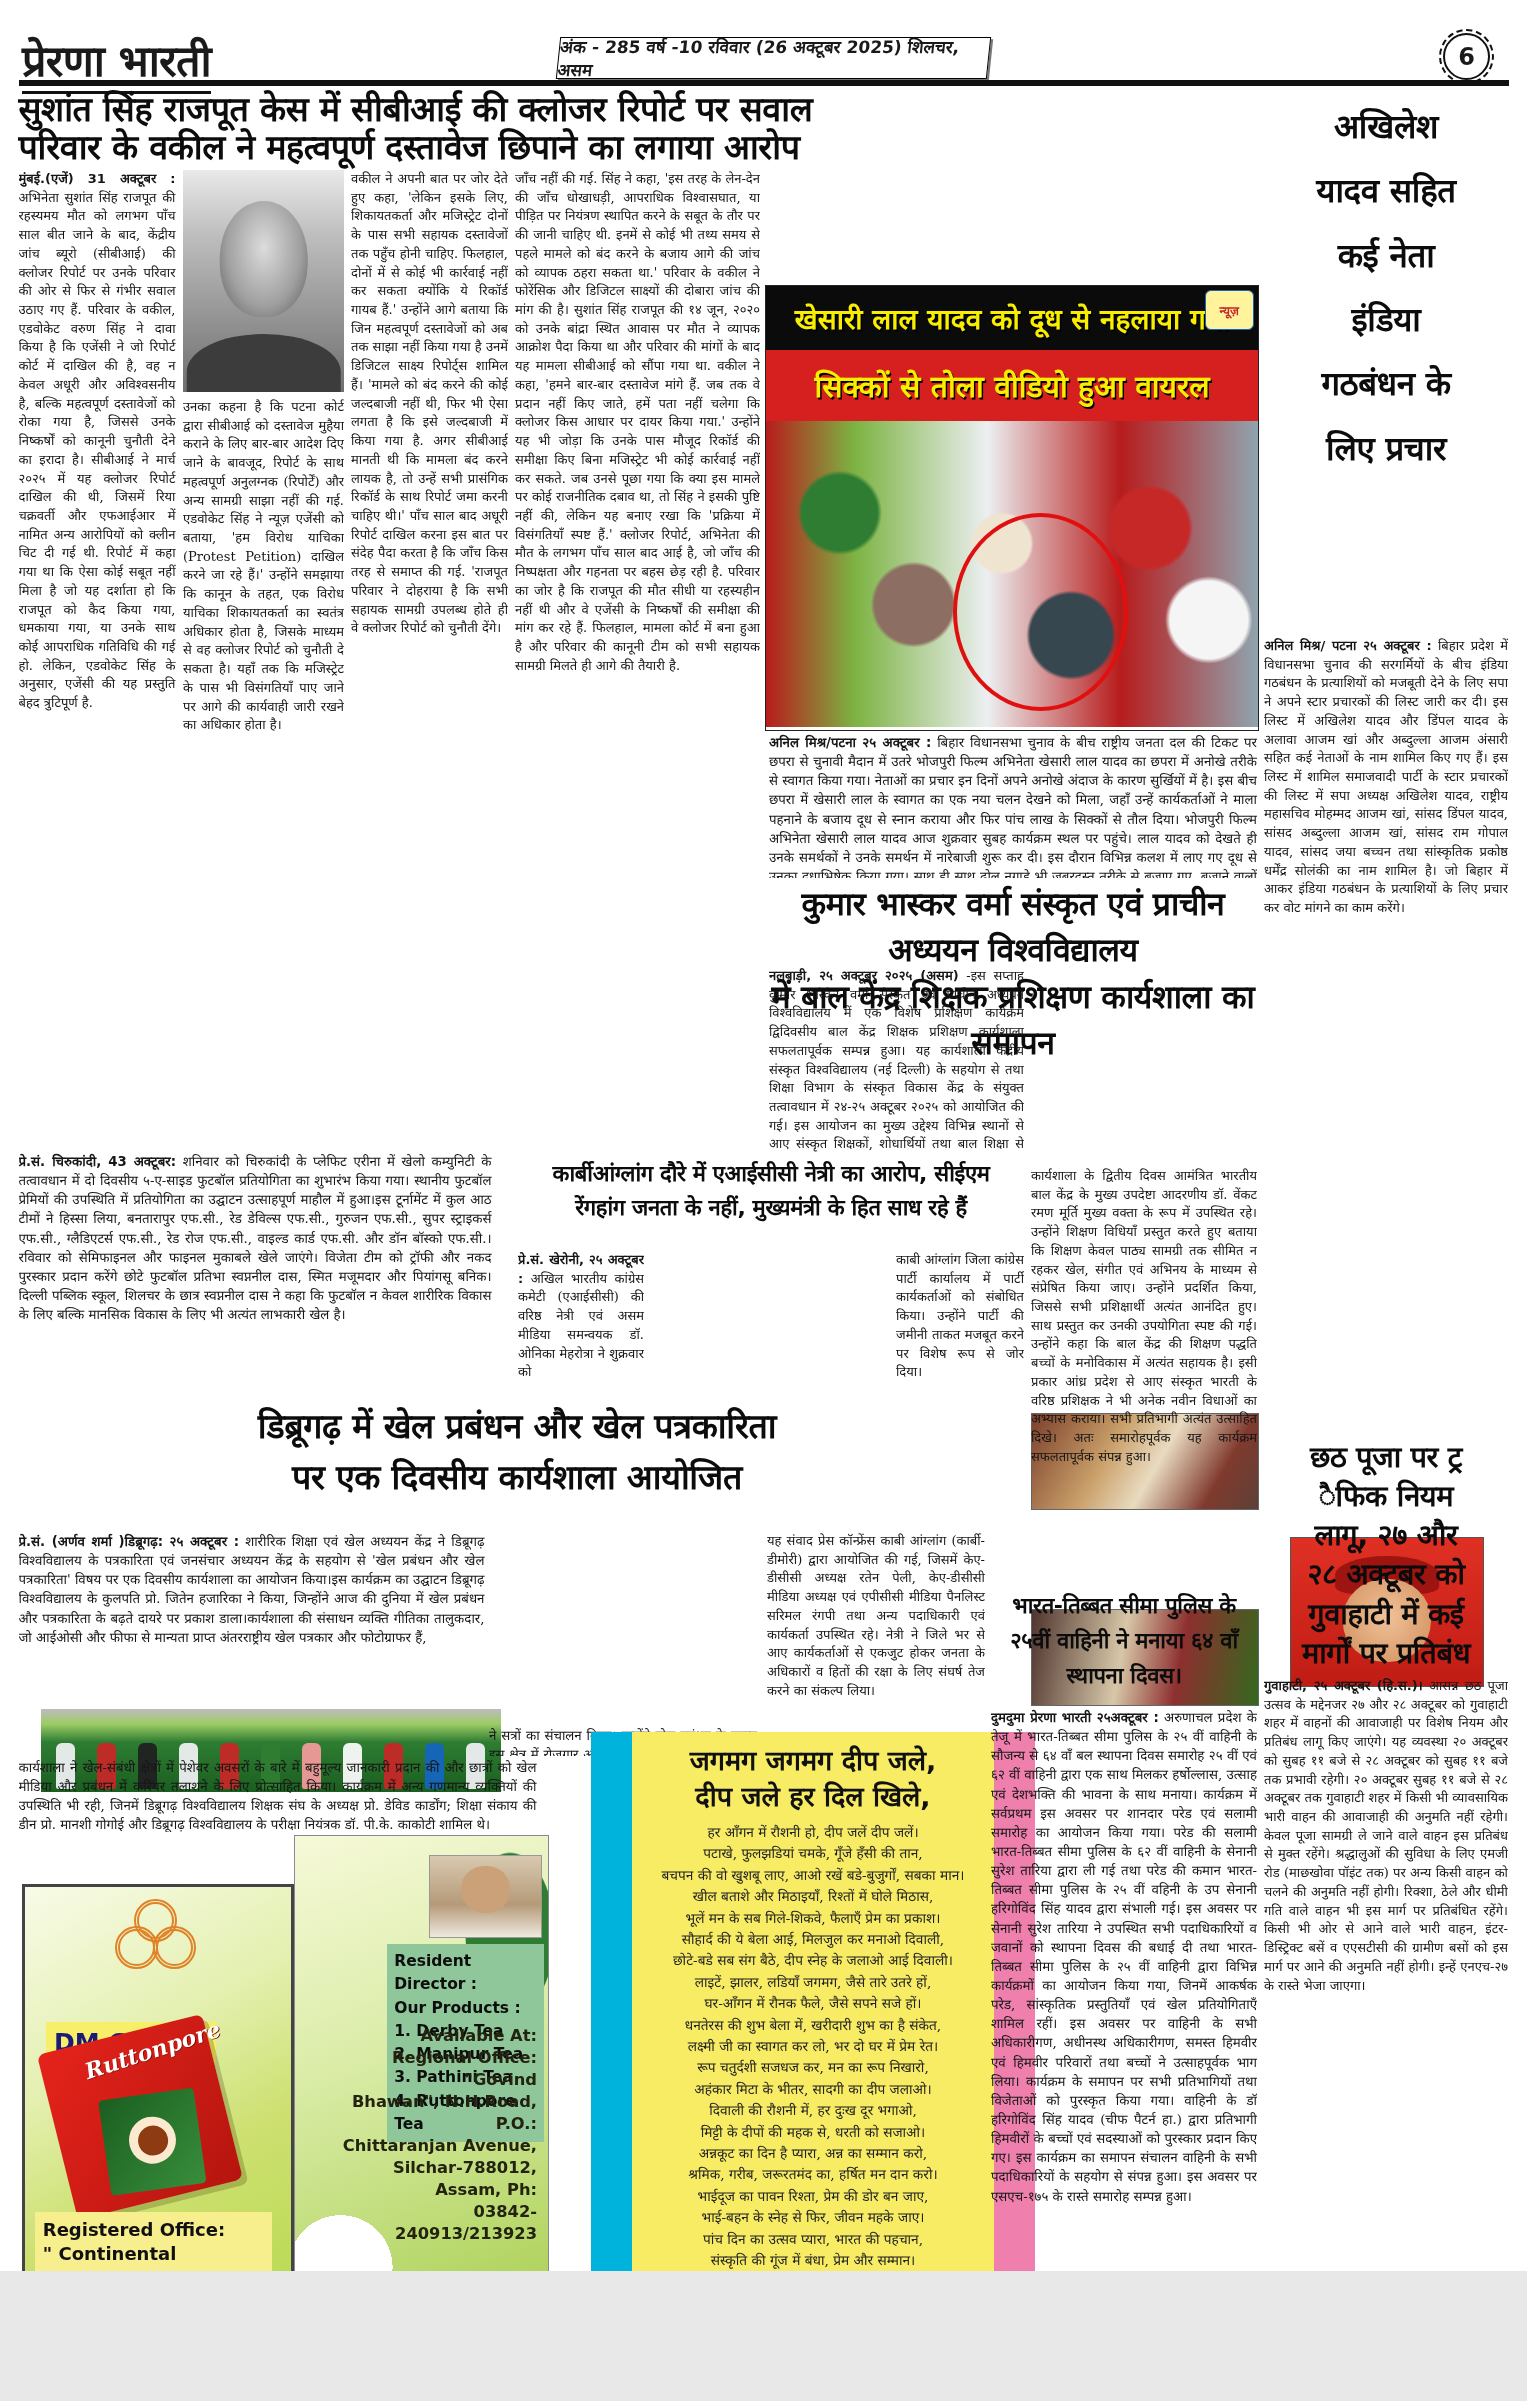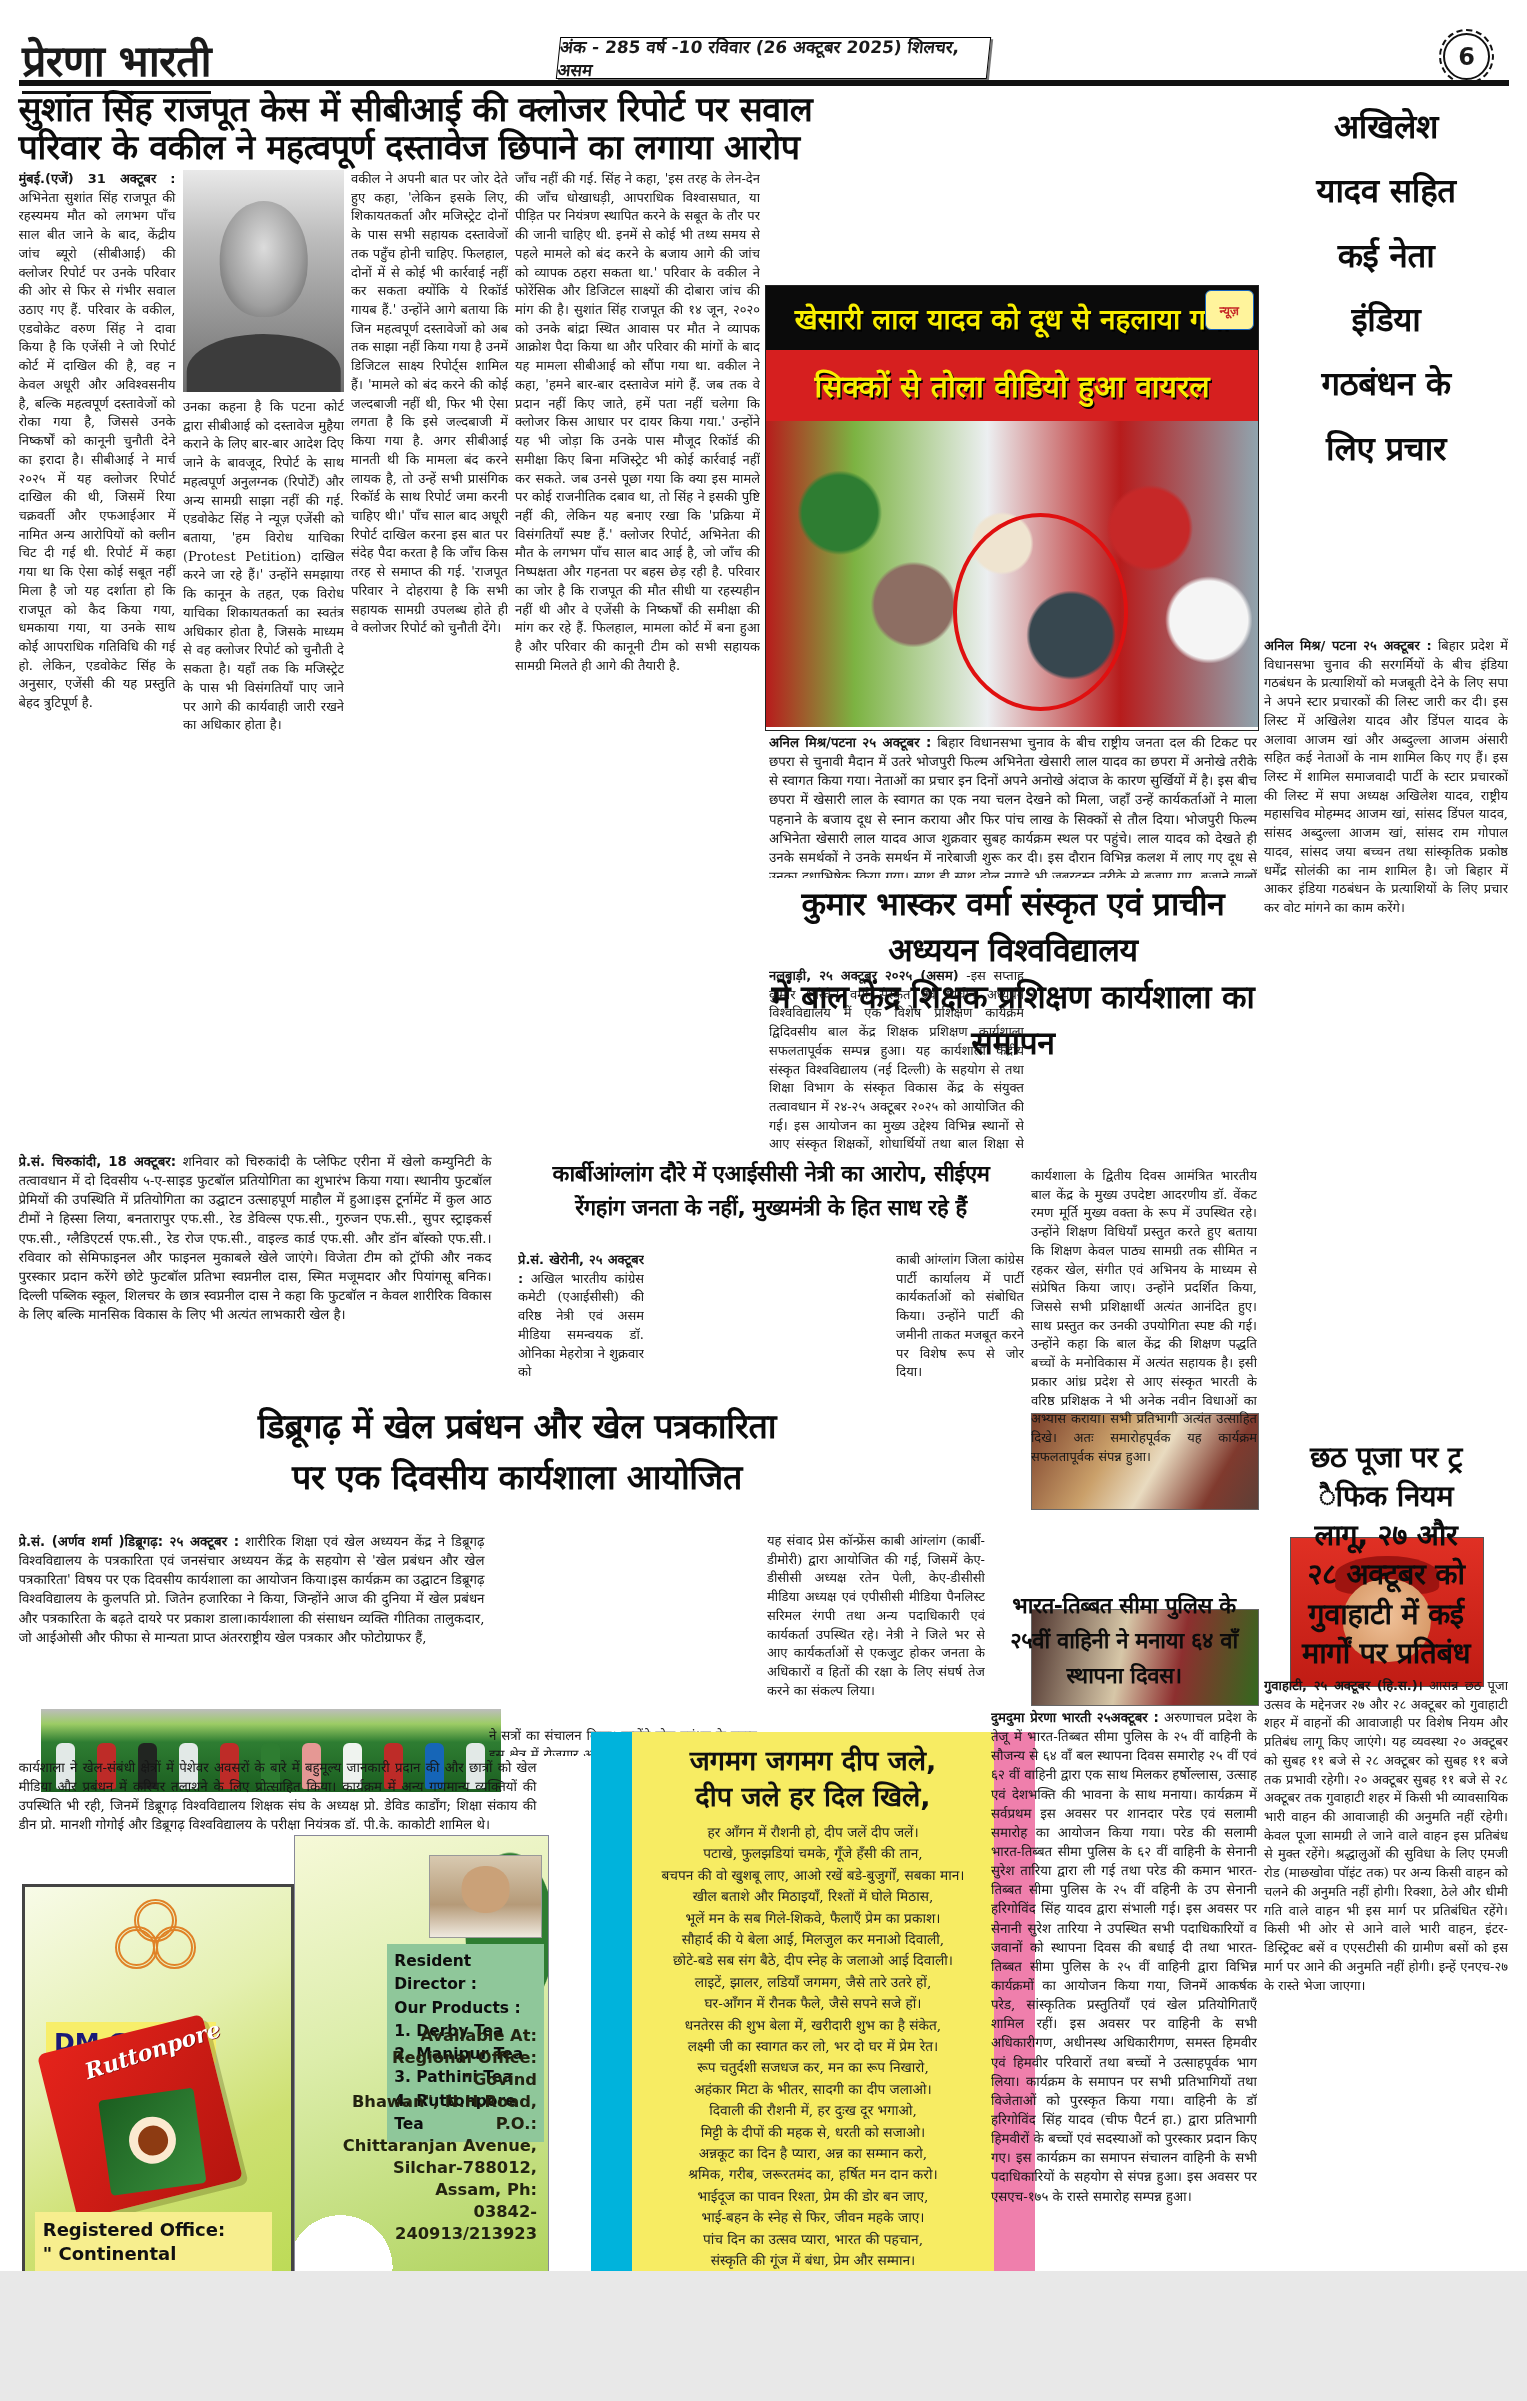--- a/index.html
+++ b/index.html
@@ -164,21 +164,21 @@
     <span class="player" style="background:#eceff1;"></span>
     <span class="player" style="background:#c62828;"></span>
     <span class="player" style="background:#2e7d32;"></span>
     <span class="player" style="background:#ef9a9a;"></span>
     <span class="player" style="background:#fafafa;"></span>
     <span class="player" style="background:#c62828;"></span>
     <span class="player" style="background:#1565c0;"></span>
     <span class="player" style="background:#eceff1;"></span>
   </div>
   <div class="abs body-text" style="left:18.5px;top:1152px;width:473px;height:244px;font-size:13.3px;">
-    <span class="byline">प्रे.सं. चिरुकांदी, 18 अक्टूबर:</span>
+    <span class="byline">प्रे.सं. चिरुकांदी, 43 अक्टूबर:</span>
     <span>शनिवार को चिरुकांदी के प्लेफिट एरीना में खेलो कम्युनिटी के तत्वावधान में दो दिवसीय ५-ए-साइड फुटबॉल प्रतियोगिता का शुभारंभ किया गया। स्थानीय फुटबॉल प्रेमियों की उपस्थिति में प्रतियोगिता का उद्घाटन उत्साहपूर्ण माहौल में हुआ।इस टूर्नामेंट में कुल आठ टीमों ने हिस्सा लिया, बनतारापुर एफ.सी., रेड डेविल्स एफ.सी., गुरुजन एफ.सी., सुपर स्ट्राइकर्स एफ.सी., ग्लैडिएटर्स एफ.सी., रेड रोज एफ.सी., वाइल्ड कार्ड एफ.सी. और डॉन बॉस्को एफ.सी.।रविवार को सेमिफाइनल और फाइनल मुकाबले खेले जाएंगे। विजेता टीम को ट्रॉफी और नकद पुरस्कार प्रदान करेंगे छोटे फुटबॉल प्रतिभा स्वप्ननील दास, स्मित मजूमदार और पियांगसू बनिक।दिल्ली पब्लिक स्कूल, शिलचर के छात्र स्वप्ननील दास ने कहा कि फुटबॉल न केवल शारीरिक विकास के लिए बल्कि मानसिक विकास के लिए भी अत्यंत लाभकारी खेल है।</span>
   </div>
 
   <div class="abs hl center" style="left:518px;top:1157px;width:506px;font-size:22px;line-height:1.55;">कार्बीआंग्लांग दौरे में एआईसीसी नेत्री का आरोप, सीईएम
 रेंगहांग जनता के नहीं, मुख्यमंत्री के हित साध रहे हैं</div>
   <div class="abs body-text" style="left:518px;top:1251px;width:126px;height:145px;">
     <span class="byline">प्रे.सं. खेरोनी, २५ अक्टूबर :</span>
     <span>अखिल भारतीय कांग्रेस कमेटी (एआईसीसी) की वरिष्ठ नेत्री एवं असम मीडिया समन्वयक डॉ. ओनिका मेहरोत्रा ने शुक्रवार को</span>
   </div>
   <div class="abs ph ph-group3" style="left:648px;top:1251px;width:244px;height:139px;border:0.7px solid #666;"></div>

